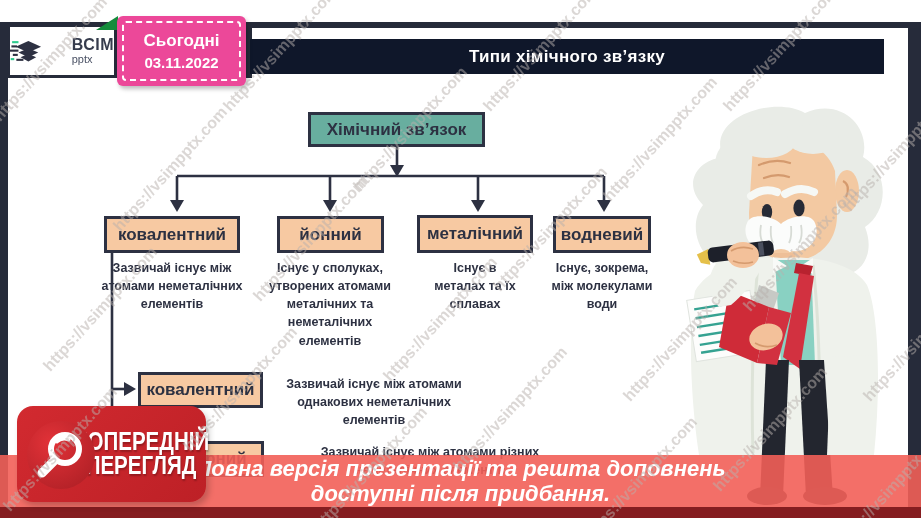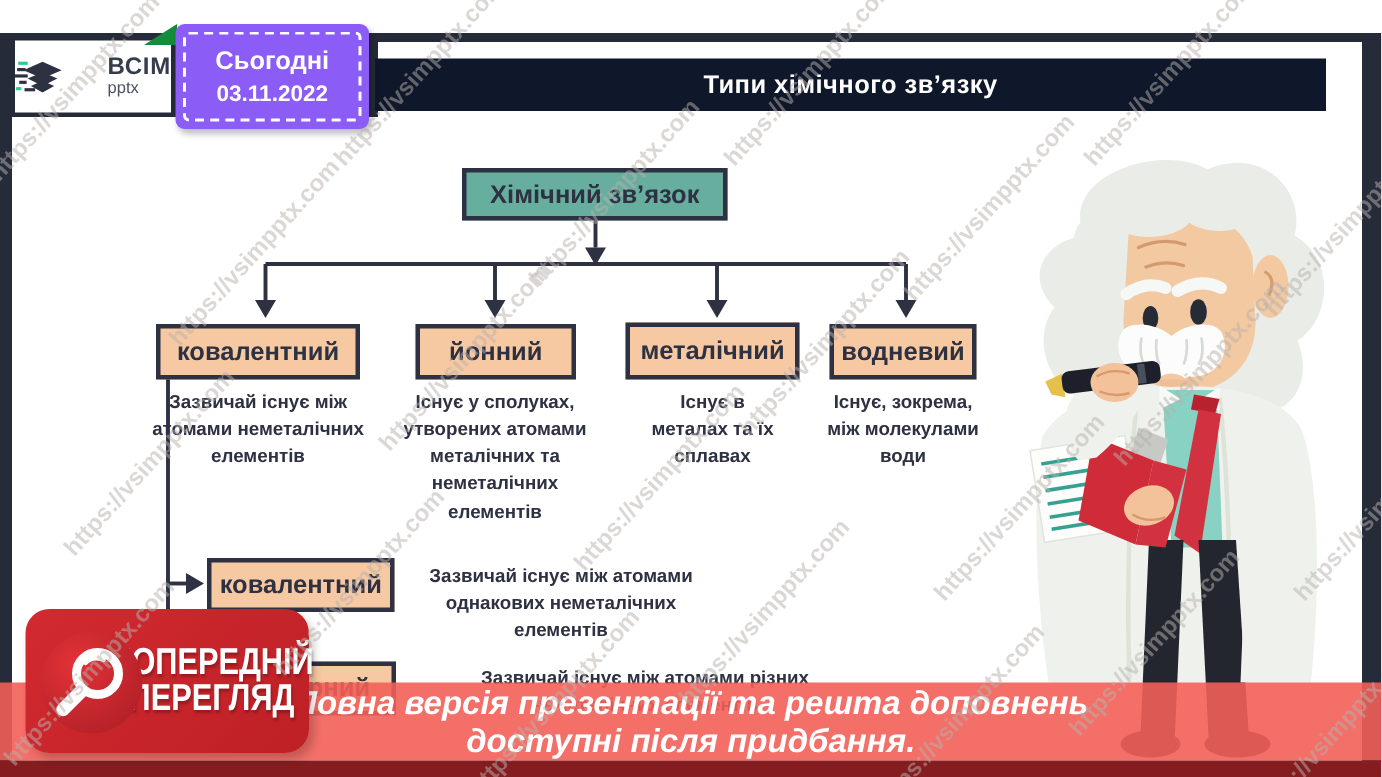--- a/index.html
+++ b/index.html
@@ -14,21 +14,21 @@
   .title-bar span{color:#fff;font-size:17px;font-weight:bold;letter-spacing:.3px;}
 
   
   .logo-card{position:absolute;left:10px;top:27px;width:104px;height:48px;background:#fff;z-index:7;
              display:flex;align-items:center;gap:23px;}
   .logo-text{line-height:1;margin-left:2px;}
   .logo-brand{display:block;font-size:16px;font-weight:bold;color:#363c4d;letter-spacing:.5px;}
   .logo-sub{display:block;font-size:11px;color:#4a5164;margin-top:1px;}
 
   
-  .date-badge{position:absolute;left:117px;top:16px;width:129px;height:70px;background:#8b5cf6;
+  .date-badge{position:absolute;left:117px;top:16px;width:129px;height:70px;background:#ec4899;
               border-radius:6px;z-index:8;box-shadow:2px 3px 4px rgba(0,0,0,.25);}
   .date-badge .inner{position:absolute;inset:5px;border:2px dashed #fff;border-radius:4px;
               display:flex;flex-direction:column;align-items:center;justify-content:center;gap:3px;}
   .date-badge .l1{color:#fff;font-size:17px;font-weight:bold;}
   .date-badge .l2{color:#fff;font-size:15px;font-weight:bold;}
   .badge-fold{position:absolute;left:96px;top:16px;width:0;height:0;z-index:7;
               border-right:22px solid #148c3c;border-top:14px solid transparent;}
 
   
   .connectors{position:absolute;left:0;top:0;z-index:1;pointer-events:none;}

